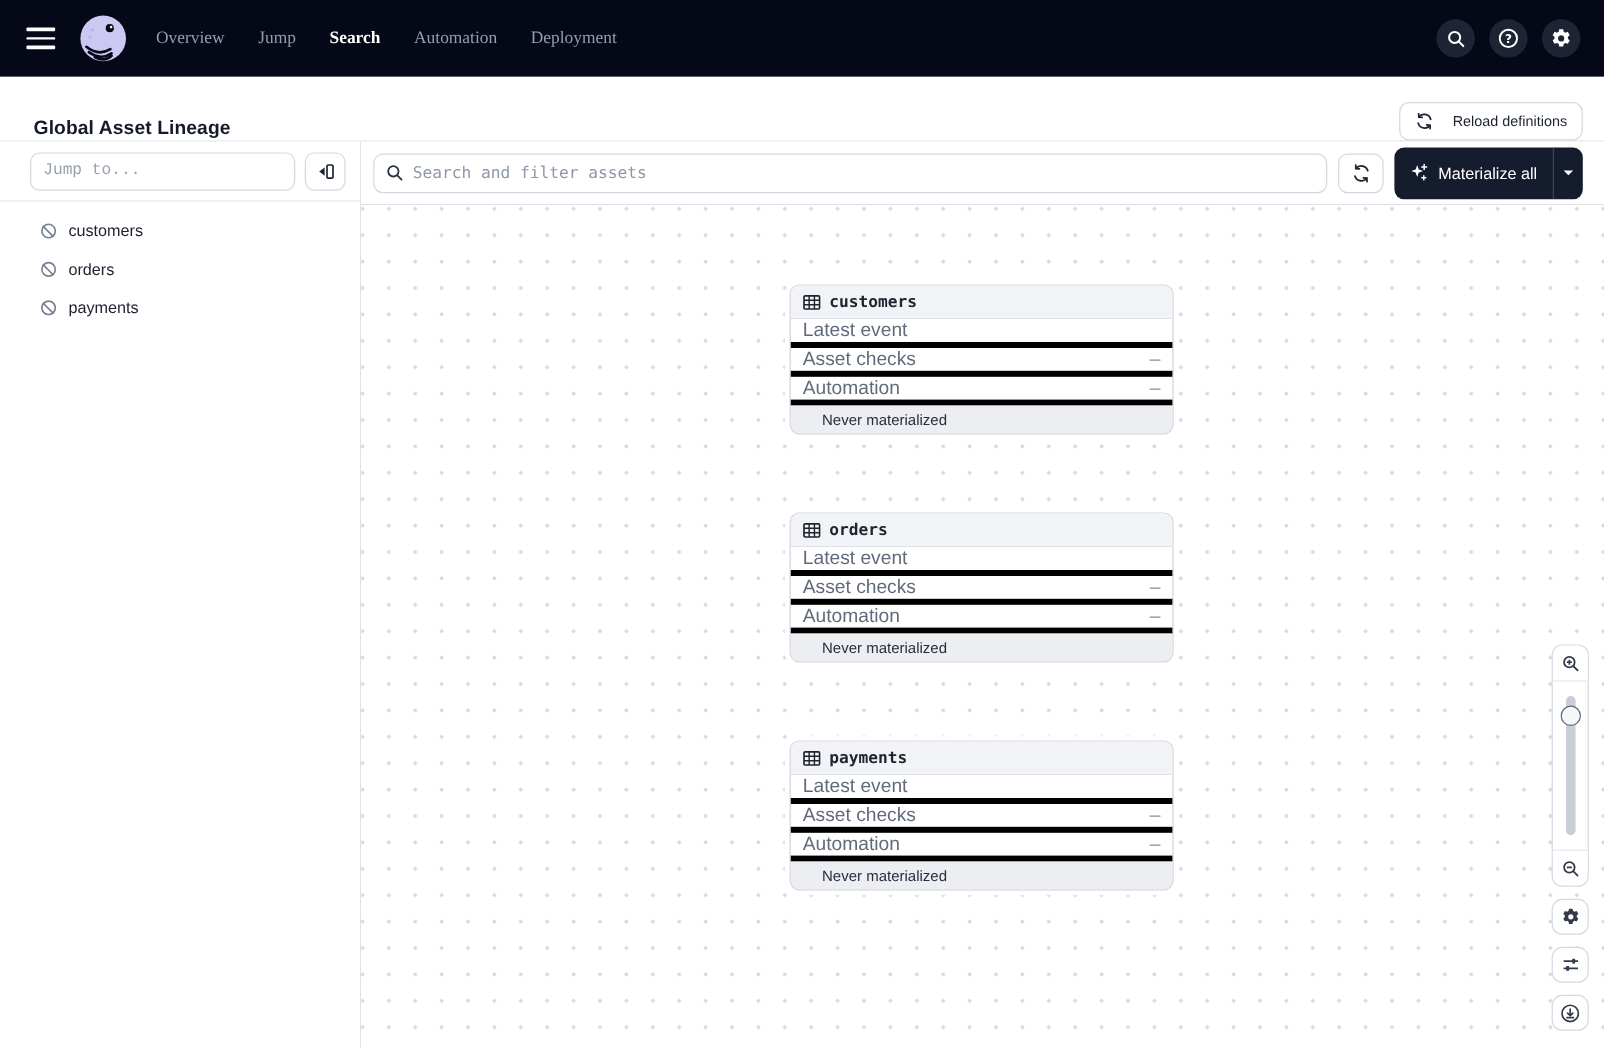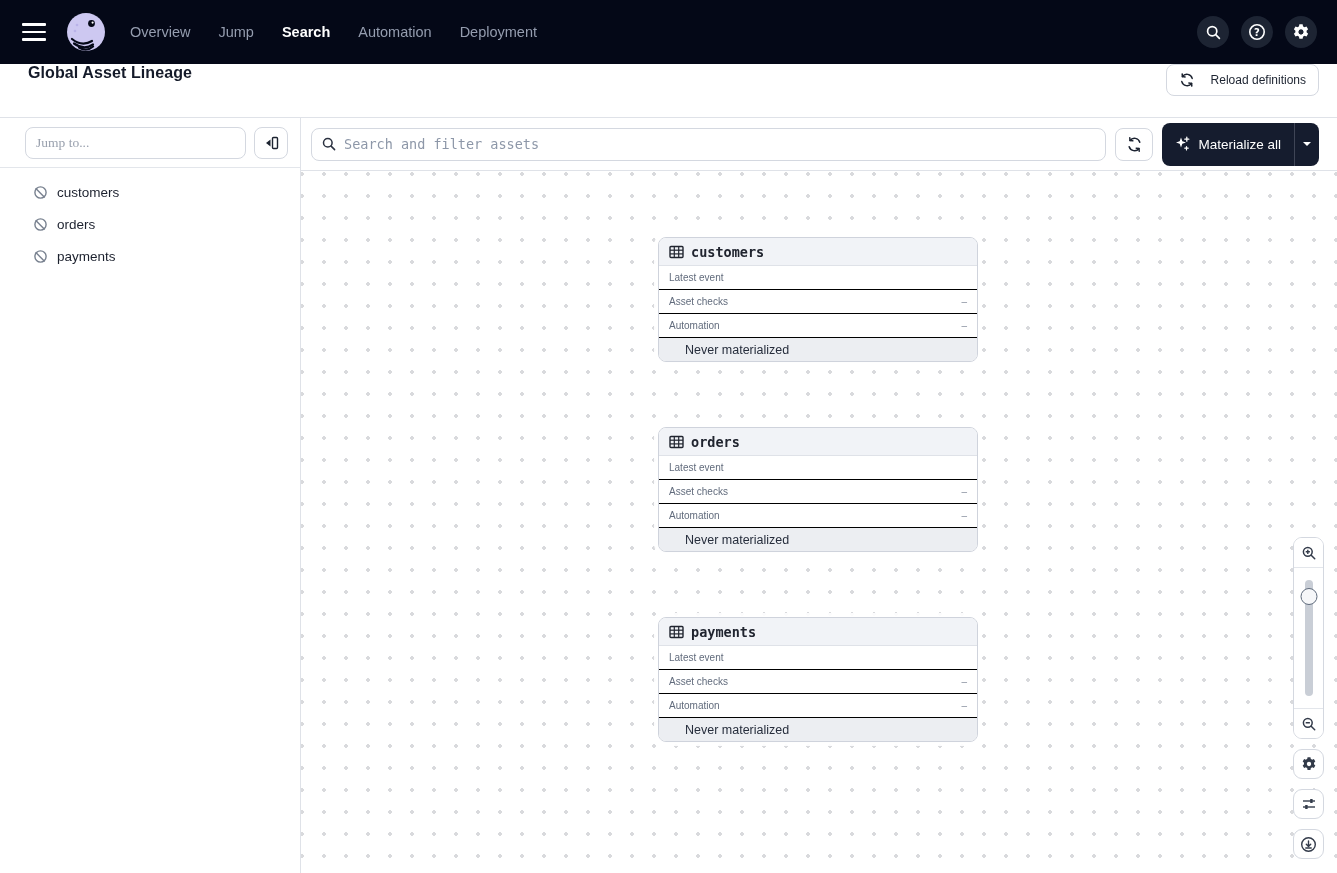--- a/index.html
+++ b/index.html
@@ -14,50 +14,50 @@
   
   .topnav {
     height: 64px; background: #040817;
     display: flex; align-items: center;
     padding: 0 20px 0 22px; gap: 0;
   }
   .hamburger { width: 24px; height: 24px; display: flex; flex-direction: column; justify-content: center; gap: 5px; cursor: pointer; }
   .hamburger span { display: block; height: 2.5px; background: #ffffff; border-radius: 1px; }
   .logo { width: 40px; height: 40px; margin-left: 20px; flex: 0 0 auto; }
   .navlinks { display: flex; align-items: center; gap: 28px; margin-left: 24px; }
-  .navlink { color: #959daf; font-weight: 500; font-size: 14.5px; cursor: pointer; text-decoration: none; }
+  .navlink { color: #959daf; font-weight: 500; font-size: 14.5px; cursor: pointer; text-decoration: none; font-family: Liberation Serif, serif; }
   .navlink.active { color: #ffffff; font-weight: 700; }
   .topnav .spacer { flex: 1; }
   .nav-iconbtn {
     width: 32px; height: 32px; border-radius: 50%; background: #1d2433;
     display: flex; align-items: center; justify-content: center; margin-left: 12px; cursor: pointer;
   }
 
   
   .pageheader {
     height: 54px; border-bottom: 1px solid #dfe2e8;
-    display: flex; align-items: flex-start; justify-content: space-between;
+    display: flex; align-items: flex-end; justify-content: space-between;
     padding: 0 18px 0 28px; background: #fff;
   }
   .pagetitle { font-size: 16px; font-weight: 700; color: #141a29; letter-spacing: 0.1px; }
   .reload-btn {
     display: flex; align-items: center; gap: 16px;
     border: 1px solid #d4d8e0; border-radius: 8px; background: #fff;
     height: 32px; padding: 0 12px; font-size: 12px; color: #1c2330; cursor: pointer;
     font-family: "Liberation Sans", sans-serif;
   }
 
   
   .main { display: flex; height: 755px; }
   .sidebar { width: 301px; border-right: 1px solid #dfe2e8; background: #fff; flex: 0 0 auto; }
   .sidebar-top { height: 50px; display: flex; align-items: center; gap: 8px; padding: 0 12px 0 25px; border-bottom: 1px solid #e3e6eb; }
   .jump-input {
     flex: 1; height: 32px; border: 1px solid #d4d8e0; border-radius: 8px;
     padding: 0 10px; font-size: 13.5px; color: #39404e; outline: none;
-    font-family: Liberation Serif, serif;
+    font-family: Liberation Mono, monospace;
   }
   .jump-input::placeholder { color: #9aa1ae; }
   .collapse-btn { width: 34px; height: 32px; border: 1px solid #d4d8e0; border-radius: 8px; background: #fff; display: flex; align-items: center; justify-content: center; cursor: pointer; }
   .asset-list { padding: 8px 0; }
   .asset-item { display: flex; align-items: center; gap: 9px; height: 32px; padding: 0 14px 0 33px; cursor: pointer; font-size: 13.5px; color: #1c212e; }
 
   
   .canvas { flex: 1; display: flex; flex-direction: column; min-width: 0; }
   .toolbar { height: 53px; display: flex; align-items: center; gap: 9px; padding: 0 18px 0 10px; border-bottom: 1px solid #dfe2e8; background: #fff; }
   .search-wrap { flex: 1; position: relative; }
@@ -84,21 +84,21 @@
     position: absolute; width: 320px; background: #fff;
     border: 1px solid #cfd3dc; border-radius: 8px;
     box-shadow: 0 0 0 4px rgba(255,255,255,0.92), 0 1px 3px rgba(16,24,40,0.10);
     cursor: pointer;
   }
   .node-header {
     height: 28px; background: #f1f3f7; border-bottom: 1px solid #dfe2e8;
     border-radius: 7px 7px 0 0; display: flex; align-items: center; gap: 7px; padding: 0 10px;
   }
   .node-name { font-family: "DejaVu Sans Mono", monospace; font-weight: bold; font-size: 13.5px; color: #20242f; }
-  .node-row { height: 24px; display: flex; align-items: center; justify-content: space-between; padding: 0 10px; border-bottom: 1px solid #000000; font-size: 10px; color: #616b7c; }
+  .node-row { height: 24px; display: flex; align-items: center; justify-content: space-between; padding: 0 10px; border-bottom: 5px solid #000000; font-size: 16px; color: #616b7c; }
   .node-row .dash { color: #8a92a0; }
   .node-footer { height: 23px; display: flex; align-items: center; padding: 0 26px; background: #eceef2; border-radius: 0 0 7px 7px; font-size: 12.5px; color: #262d3c; }
 
   
   .zoomctl { position: absolute; right: 13px; top: 366px; width: 31px; }
   .zoom-group { background: #fff; border: 1px solid #d4d8e0; border-radius: 9px; overflow: hidden; }
   .zbtn { height: 30px; display: flex; align-items: center; justify-content: center; cursor: pointer; background: #fff; }
   .zbtn.top { border-bottom: 1px solid #e3e6eb; }
   .zbtn.bottom { border-top: 1px solid #e3e6eb; }
   .slider-area { height: 140px; position: relative; }

